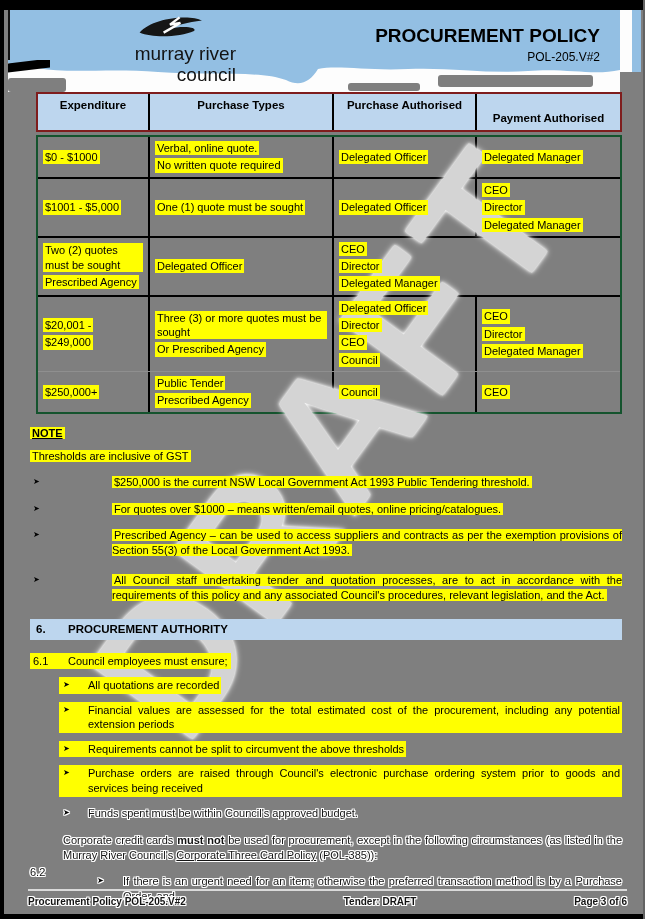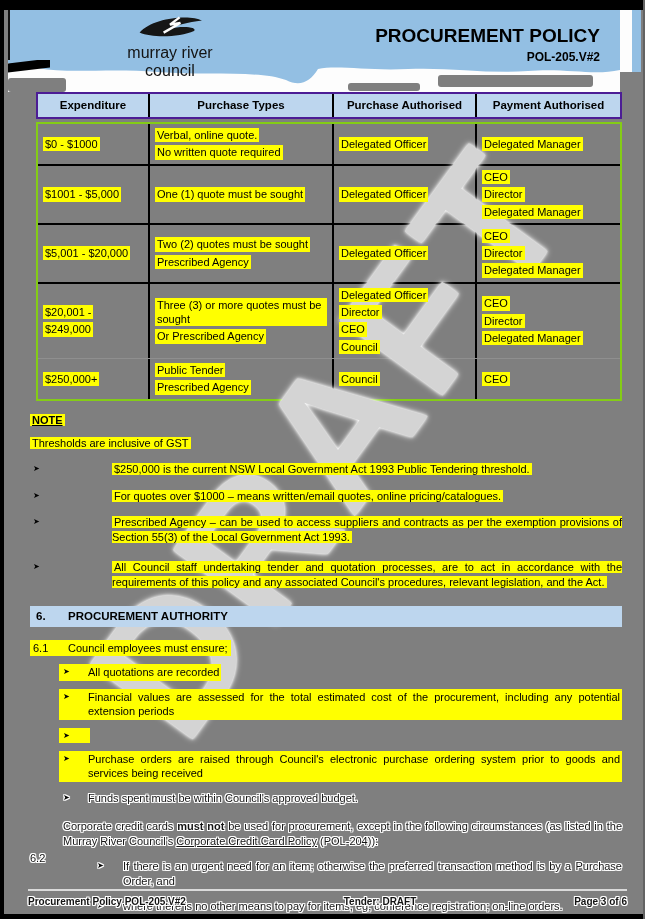--- a/index.html
+++ b/index.html
@@ -20,48 +20,48 @@
   .wavestrip{position:absolute;left:8px;top:60px;width:612px;height:32px;background:#fdfdfd;overflow:hidden;}
   .wavestrip svg{position:absolute;left:0;top:0;}
   .blob{position:absolute;background:#7f7f7f;border-radius:3px;}
   .blob.b2{left:340px;top:23px;width:72px;height:8px;}
   .blob.b3{left:430px;top:15px;width:155px;height:12px;}
   .blob.b4{left:0px;top:18px;width:58px;height:14px;}
   .wedge{position:absolute;left:0;top:1px;width:42px;height:9px;background:#000;transform:skewY(-7deg);}
   .band-gap{position:absolute;left:620px;top:10px;width:12px;height:62px;background:#fdfdfd;}
   .band-sliver{position:absolute;left:632px;top:10px;width:9px;height:62px;background:#93bfe3;}
   .logo{position:absolute;left:104px;top:13px;width:132px;text-align:center;color:#131313;}
-  .logo .lname{font-size:16px;line-height:1.08;letter-spacing:0px;}
+  .logo .lname{font-size:19px;line-height:1.08;letter-spacing:0px;text-align:right;}
   .title-block{position:absolute;right:45px;top:24px;width:300px;text-align:right;}
   .doc-title{font-size:19px;font-weight:bold;letter-spacing:0px;}
-  .doc-ref{font-size:12px;font-weight:bold;margin-top:1px;text-align:right;}
+  .doc-ref{font-size:12px;font-weight:normal;margin-top:1px;text-align:right;}
 
   
   .watermark{
     position:absolute;left:330px;top:442px;z-index:1;
     transform:translate(-50%,-50%) rotate(-54deg);
     font-size:185px;font-weight:bold;letter-spacing:8px;white-space:nowrap;
     color:#d4d4d4;text-shadow:0 0 3px #fff,0 0 6px #fff;
     font-family:"Liberation Sans",sans-serif;
   }
 
   
   .content{position:relative;margin:0 23px 0 30px;}
   .hl{background:#ffff00;position:relative;z-index:2;padding:0 2px;}
   .z2{position:relative;z-index:2;}
   .halo{color:#141414;text-shadow:-1px -1px 0 #fff,1px -1px 0 #fff,-1px 1px 0 #fff,1px 1px 0 #fff,0 1px 0 #fff,0 -1px 0 #fff,1px 0 0 #fff,-1px 0 0 #fff;}
   .u{text-decoration:underline;}
   .b{font-weight:bold;}
 
   
   .tbl{margin-left:6px;width:586px;}
-  .t-head{display:grid;grid-template-columns:112px 184px 143px 1fr;border:2px solid #4c1d95;background:#bdd6ee;margin-bottom:3px;}
+  .t-head{display:grid;grid-template-columns:112px 184px 143px 1fr;border:2px solid #7f1d1d;background:#bdd6ee;margin-bottom:3px;}
   .t-head>div{padding:4px 2px;text-align:center;font-weight:bold;font-size:11.5px;border-right:2px solid #000;}
-  .t-head>div:last-child{border-right:none;}
-  .t-body{border:2px solid #84cc16;}
+  .t-head>div:last-child{border-right:none;margin-top:13px;}
+  .t-body{border:2px solid #14532d;}
   .t-row{display:grid;grid-template-columns:112px 184px 143px 1fr;border-top:2px solid #000;}
   .t-row:first-child{border-top:none;}
   .t-row.thin{border-top:1px solid #8f8f8f;}
   .t-cell{border-right:2px solid #000;padding:4px 5px;display:flex;flex-direction:column;justify-content:center;align-items:flex-start;gap:3px;}
   .t-cell:last-child{border-right:none;}
   .r1{min-height:40px;} .r2{min-height:50px;} .r3{min-height:48px;} .r4{min-height:66px;} .r5{min-height:32px;}
 
   
   .note-label{margin-top:12px;}
   .note-gst{margin-top:9px;}
@@ -173,23 +173,20 @@
           </div>
         <div class="t-cell">
           <span class="hl">CEO</span>
           <span class="hl">Director</span>
           <span class="hl">Delegated Manager</span>
         </div>
       </div>
 
       <div class="t-row r3">
         <div class="t-cell">
-            <span class="hl">$5,001 - $20,000</span>
-          </div>
-        <div class="t-cell">
           <span class="hl">Two (2) quotes must be sought</span>
           <span class="hl">Prescribed Agency</span>
         </div>
         <div class="t-cell">
             <span class="hl">Delegated Officer</span>
           </div>
         <div class="t-cell">
           <span class="hl">CEO</span>
           <span class="hl">Director</span>
           <span class="hl">Delegated Manager</span>
@@ -271,35 +268,36 @@
     <div class="li">
       <span class="mk">➤</span>
       <span class="tx">All quotations are recorded</span>
     </div>
     <div class="li">
       <span class="mk">➤</span>
       <span class="tx">Financial values are assessed for the total estimated cost of the procurement, including any potential extension periods</span>
     </div>
     <div class="li">
       <span class="mk">➤</span>
+      <span class="tx">Requirements cannot be split to circumvent the above thresholds</span>
     </div>
     <div class="li">
       <span class="mk">➤</span>
       <span class="tx">Purchase orders are raised through Council's electronic purchase ordering system prior to goods and services being received</span>
     </div>
     <div class="li plain">
       <span class="mk halo">➤</span>
       <span class="tx halo">Funds spent must be within Council's approved budget.</span>
     </div>
   </div>
 
   <div class="s62">
     <span class="num halo z2">6.2</span>
     <div class="bodytx">
-      <div class="p62 halo"><span>Corporate credit cards </span><span class="b">must not</span><span> be used for procurement, except in the following circumstances (as listed in the Murray River Council's </span><span class="u">Corporate Credit Card Policy</span><span> (POL-204)):</span></div>
+      <div class="p62 halo"><span>Corporate credit cards </span><span class="b">must not</span><span> be used for procurement, except in the following circumstances (as listed in the Murray River Council's </span><span class="u">Corporate Three Card Policy</span><span> (POL-385)):</span></div>
       <div class="sub2">
         <div class="li">
           <span class="mk halo">➤</span>
           <span class="tx halo">If there is an urgent need for an item; otherwise the preferred transaction method is by a Purchase Order, and</span>
         </div>
         <div class="li">
           <span class="mk halo">➤</span>
           <span class="tx halo">where there is no other means to pay for items, eg; conference registration; on-line orders.</span>
         </div>
 

